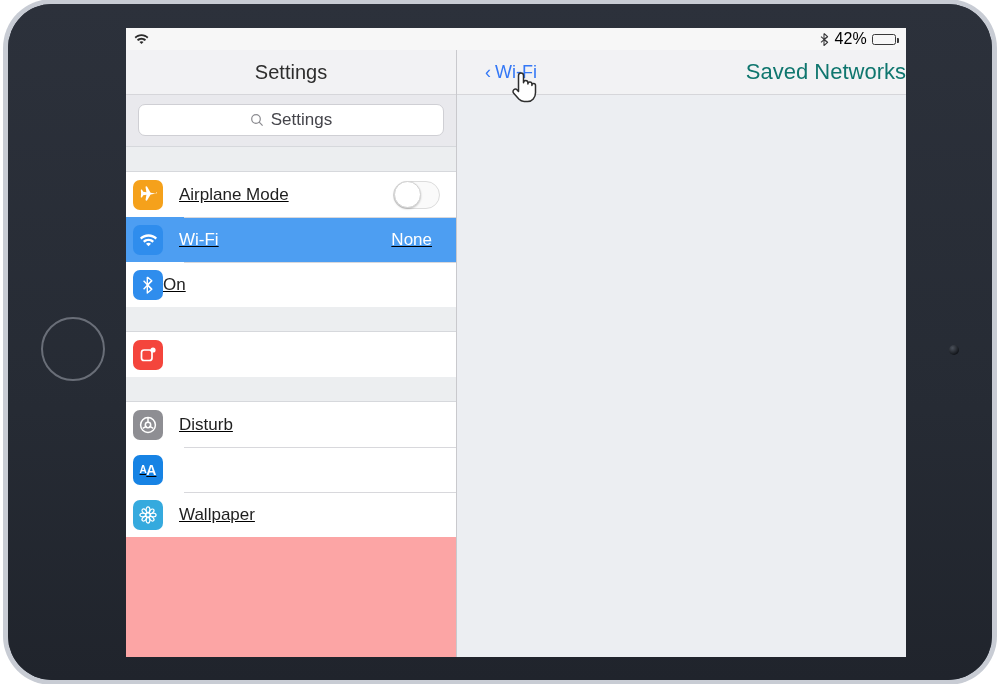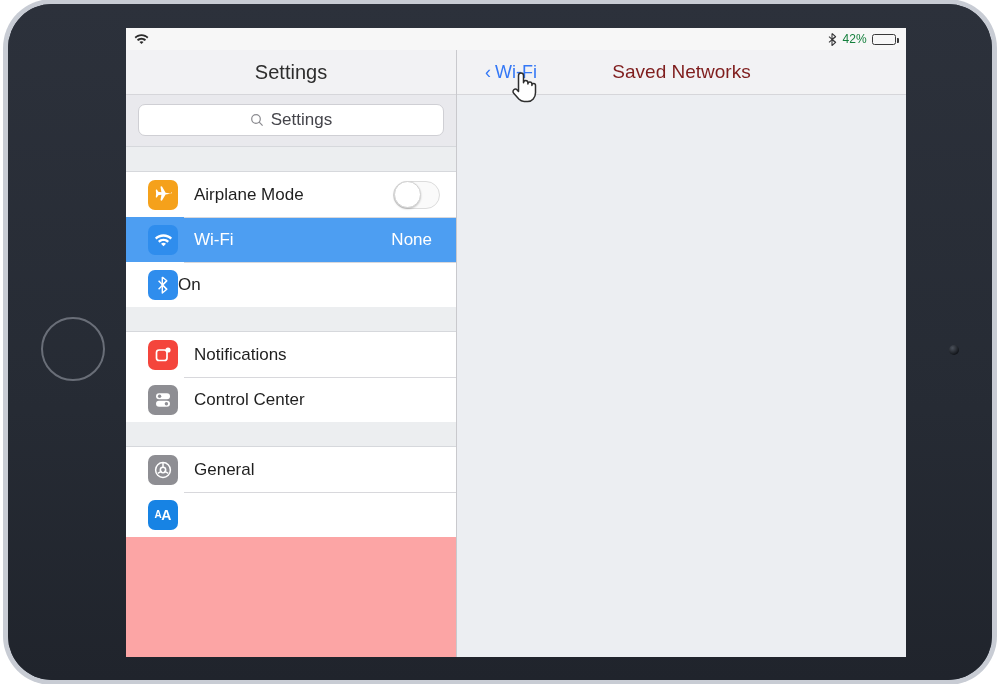--- a/index.html
+++ b/index.html
@@ -80,21 +80,21 @@
     box-sizing: border-box;
     flex: 0 0 auto;
     font-size: 11px;
     color: #1b1b1b;
   }
   .sb-right {
     display: flex;
     align-items: center;
     gap: 5px;
   }
-  #battery-pct { font-size: 12px; letter-spacing: .2px; color: #15803d; }
+  #battery-pct { font-size: 16px; letter-spacing: .2px; color: #000000; }
   .battery-shell {
     width: 24px; height: 11px;
     border: 1.3px solid #3a3a3a;
     border-radius: 2.5px;
     position: relative;
     box-sizing: border-box;
     padding: 1px;
   }
   .battery-fill { height: 100%; background: #2a2a2a; border-radius: 1px; }
   .battery-cap {
@@ -142,23 +142,24 @@
   #search-placeholder { font-size: 17px; color: #44444a; }
 
   .group-gap { height: 24px; background: #eceef0; border-bottom: 1px solid #d6d8dc; flex: 0 0 auto; }
   .group-gap.first { border-top: 1px solid #d6d8dc; }
 
   .settings-group { background: #ffffff; flex: 0 0 auto; }
   .settings-row {
     display: flex;
     align-items: center;
     height: 45px;
-    padding-left: 22px;
-    position: relative;
-    background: #ffffff;
+    padding-left: 7px;
+    position: relative;
+    background: #ffffff;
+    text-decoration: underline;
   }
   .settings-row + .settings-row::before {
     content: "";
     position: absolute;
     left: 58px; right: 0; top: 0;
     height: 1px; background: #d8d8dc;
   }
   .settings-row.selected { background: #4d9ef2; }
   .settings-row.selected + .settings-row::before { background: #d8d8dc; }
   .row-icon {
@@ -223,23 +224,23 @@
     margin-left: 28px;
     gap: 4px;
     color: #3478f6;
     font-size: 18px;
     cursor: pointer;
   }
   #back-chevron { font-size: 18px; line-height: 1; color: #3478f6; }
   #nav-title {
     position: absolute;
     left: 0; right: 0;
-    text-align: center;
-    font-size: 19px;
-    color: #7f1d1d;
+    text-align: right;
+    font-size: 22px;
+    color: #0f766e;
     pointer-events: none;
   }
 
   #networks-wrap { padding: 36px 48px 0 40px; }
   #networks-list {
     background: #ffffff;
     border-radius: 3px;
     overflow: hidden;
     border: 1px solid #e2e2e6;
   }
@@ -367,59 +368,65 @@
 
       <div class="settings-group">
 
         <div class="settings-row">
           <span class="row-icon" style="background:#f4453c;">
             <svg width="20" height="20" viewBox="0 0 20 20">
               <rect x="3.5" y="5" width="10.5" height="10.5" rx="2.6" fill="none" stroke="#fff" stroke-width="1.7"></rect>
               <circle cx="15" cy="5" r="2.6" fill="#fff"></circle>
             </svg>
           </span>
-          <span class="row-label">Notifications</span>
-        </div>
-
-        <div class="settings-row">
-          <span class="row-icon" style="background:#8e8e93;">
-            <svg width="20" height="20" viewBox="0 0 20 20">
-              <rect x="3" y="3.2" width="14" height="6" rx="3" fill="#fff"></rect>
-              <circle cx="6.6" cy="6.2" r="1.7" fill="#8e8e93"></circle>
-              <rect x="3" y="10.8" width="14" height="6" rx="3" fill="#fff"></rect>
-              <circle cx="13.4" cy="13.8" r="1.7" fill="#8e8e93"></circle>
-            </svg>
-          </span>
-          <span class="row-label">Control Center</span>
-        </div>
+        </div>
+
 
       </div>
 
       <div class="group-gap"></div>
 
       <div class="settings-group">
 
         <div class="settings-row">
           <span class="row-icon" style="background:#8e8e93;">
             <svg width="20" height="20" viewBox="0 0 20 20">
               <circle cx="10" cy="10" r="7.4" fill="none" stroke="#fff" stroke-width="1.5"></circle>
               <circle cx="10" cy="10" r="2.7" fill="none" stroke="#fff" stroke-width="1.5"></circle>
               <path d="M10 2.6 10 7.3 M15.3 13.3 11.3 11.2 M4.7 13.3 8.7 11.2" stroke="#fff" stroke-width="1.5" fill="none"></path>
             </svg>
           </span>
-          <span class="row-label">General</span>
+          <span class="row-label">Disturb</span>
         </div>
 
         <div class="settings-row">
           <span class="row-icon" style="background:#1783e4;font-family:'Liberation Sans',sans-serif;">
             <span style="font-size:10px;font-weight:bold;line-height:1;letter-spacing:-.5px;">A</span>
               <span style="font-size:14px;font-weight:bold;line-height:1;">A</span>
           </span>
         </div>
 
+        <div class="settings-row">
+          <span class="row-icon" style="background:#35aade;">
+            <svg width="20" height="20" viewBox="0 0 20 20">
+              <g fill="none" stroke="#fff" stroke-width="1.2">
+                <circle cx="10" cy="10" r="2.3"></circle>
+                <ellipse cx="10" cy="4.9" rx="1.9" ry="3"></ellipse>
+                <ellipse cx="10" cy="15.1" rx="1.9" ry="3"></ellipse>
+                <ellipse cx="4.9" cy="10" rx="3" ry="1.9"></ellipse>
+                <ellipse cx="15.1" cy="10" rx="3" ry="1.9"></ellipse>
+                <ellipse cx="6.4" cy="6.4" rx="1.8" ry="2.8" transform="rotate(-45 6.4 6.4)"></ellipse>
+                <ellipse cx="13.6" cy="13.6" rx="1.8" ry="2.8" transform="rotate(-45 13.6 13.6)"></ellipse>
+                <ellipse cx="13.6" cy="6.4" rx="1.8" ry="2.8" transform="rotate(45 13.6 6.4)"></ellipse>
+                <ellipse cx="6.4" cy="13.6" rx="1.8" ry="2.8" transform="rotate(45 6.4 13.6)"></ellipse>
+              </g>
+            </svg>
+          </span>
+          <span class="row-label">Wallpaper</span>
+        </div>
       </div>
 
     </div>
 
     <div id="detail-pane">
 
       <div id="nav-bar">
         <span id="nav-title">Saved Networks</span>
         <span id="back-button">
           <span id="back-chevron">‹</span>

